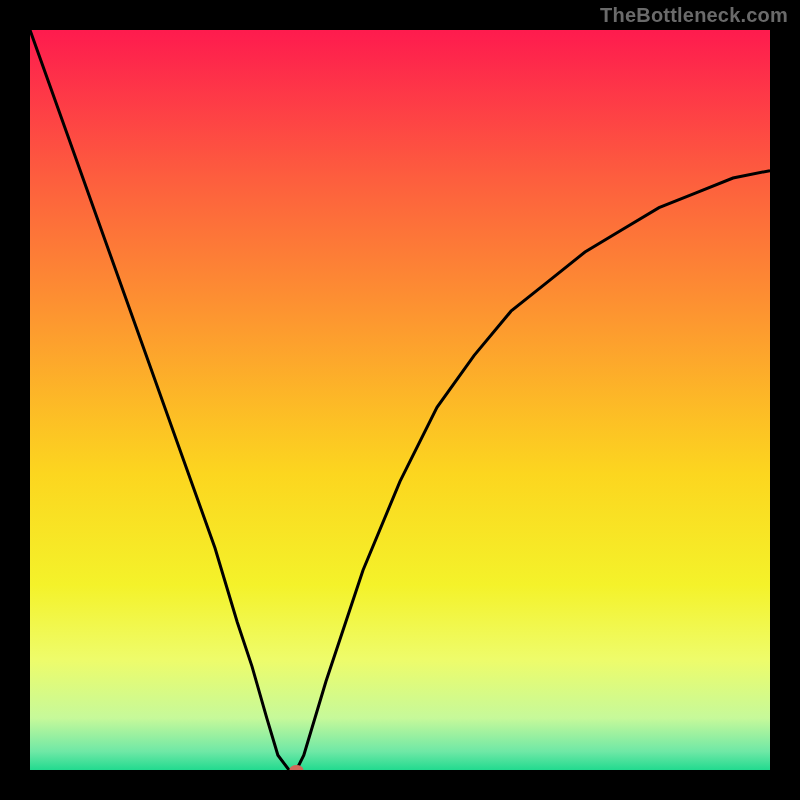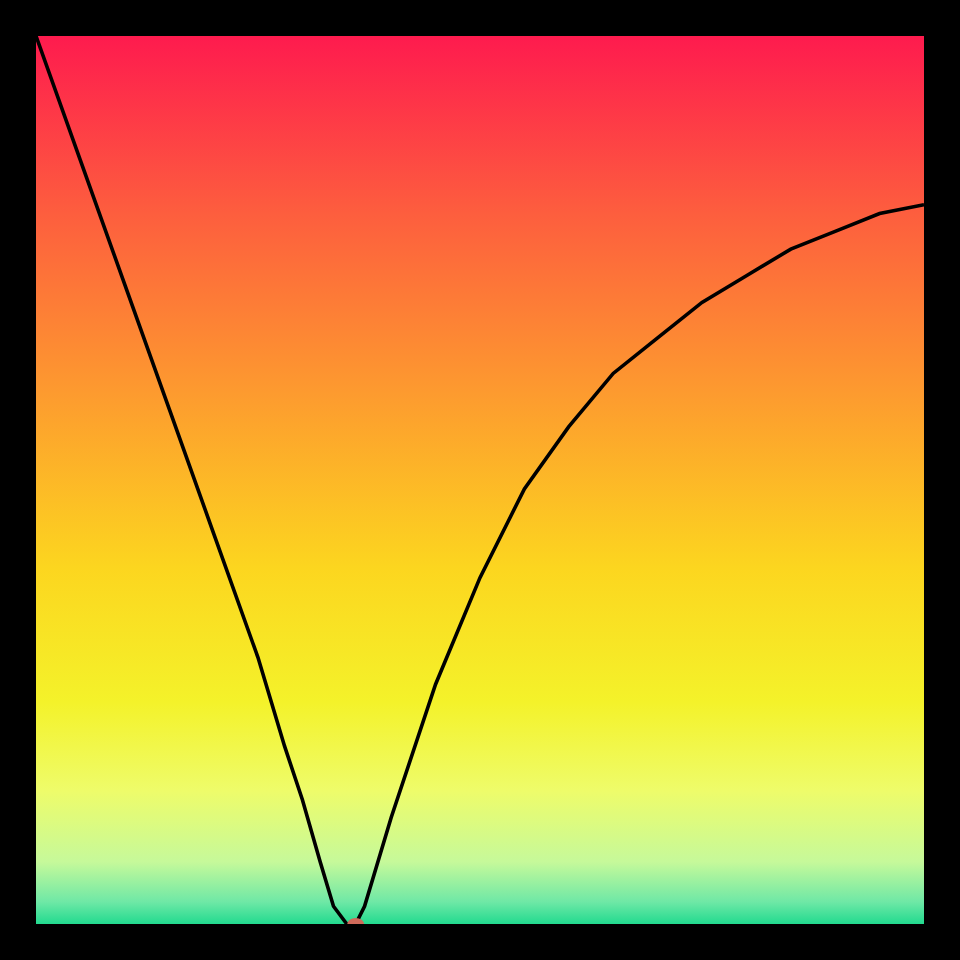--- a/index.html
+++ b/index.html
@@ -37,20 +37,21 @@
     overflow: hidden;
   }
   .plot-area svg {
     display: block;
   }
 </style>
 </head>
 <body>
 
 <div class="frame">
+  <div class="watermark">TheBottleneck.com</div>
 
   <div class="plot-area">
     <svg id="chart-svg" width="740" height="740" viewBox="0 0 740 740">
       <defs>
         <linearGradient id="bg-grad" x1="0" y1="0" x2="0" y2="1">
             <stop offset="0%" stop-color="#fe1b4e"></stop>
             <stop offset="20%" stop-color="#fd5e3e"></stop>
             <stop offset="40%" stop-color="#fd9a2f"></stop>
             <stop offset="60%" stop-color="#fcd61f"></stop>
             <stop offset="75%" stop-color="#f4f22a"></stop>

